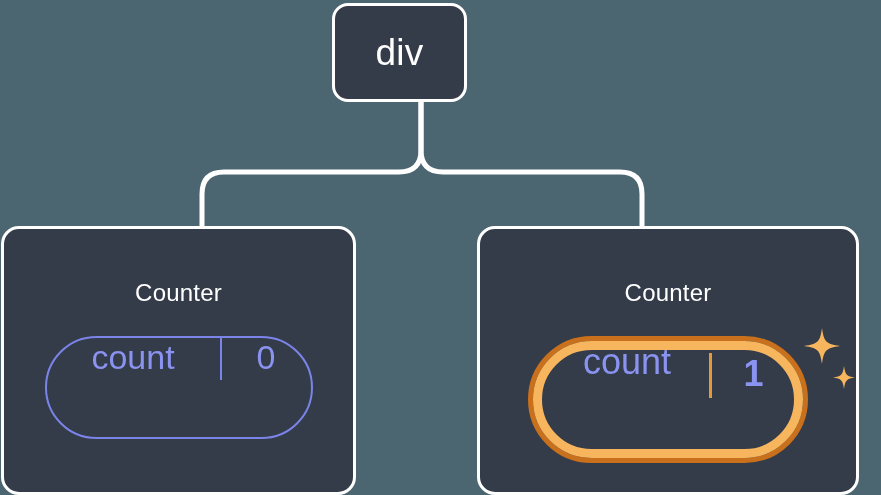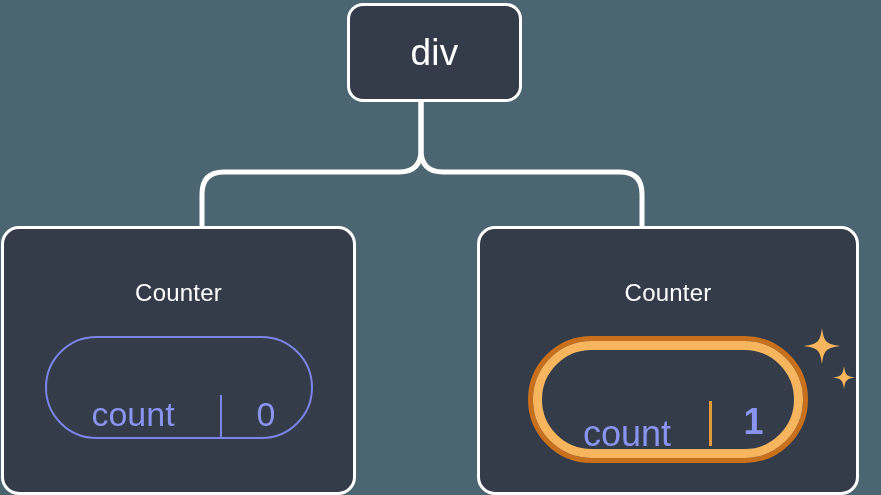--- a/index.html
+++ b/index.html
@@ -27,23 +27,23 @@
   }
   
   .node {
     position: absolute;
     background: #343b49;
     border: 3px solid #ffffff;
     border-radius: 16px;
     box-sizing: border-box;
   }
   .node.root {
-    left: 347px;
+    left: 332px;
     top: 3px;
-    width: 175px;
+    width: 135px;
     height: 99px;
     display: flex;
     align-items: center;
     justify-content: center;
   }
   .root-label {
     color: #ffffff;
     font-size: 37px;
     letter-spacing: 0.3px;
     line-height: 1;
@@ -74,21 +74,21 @@
   
   .pill-wrap {
     position: relative;
     margin-top: 31px;
     display: flex;
     align-items: center;
     justify-content: center;
   }
   .pill {
     display: flex;
-    align-items: flex-end;
+    align-items: flex-start;
     border: 2px solid #7b84e8;
     border-radius: 999px;
     box-sizing: border-box;
     height: 103px;
   }
   .pill .pill-key,
   .pill .pill-val {
     display: flex;
     align-items: center;
     justify-content: center;

